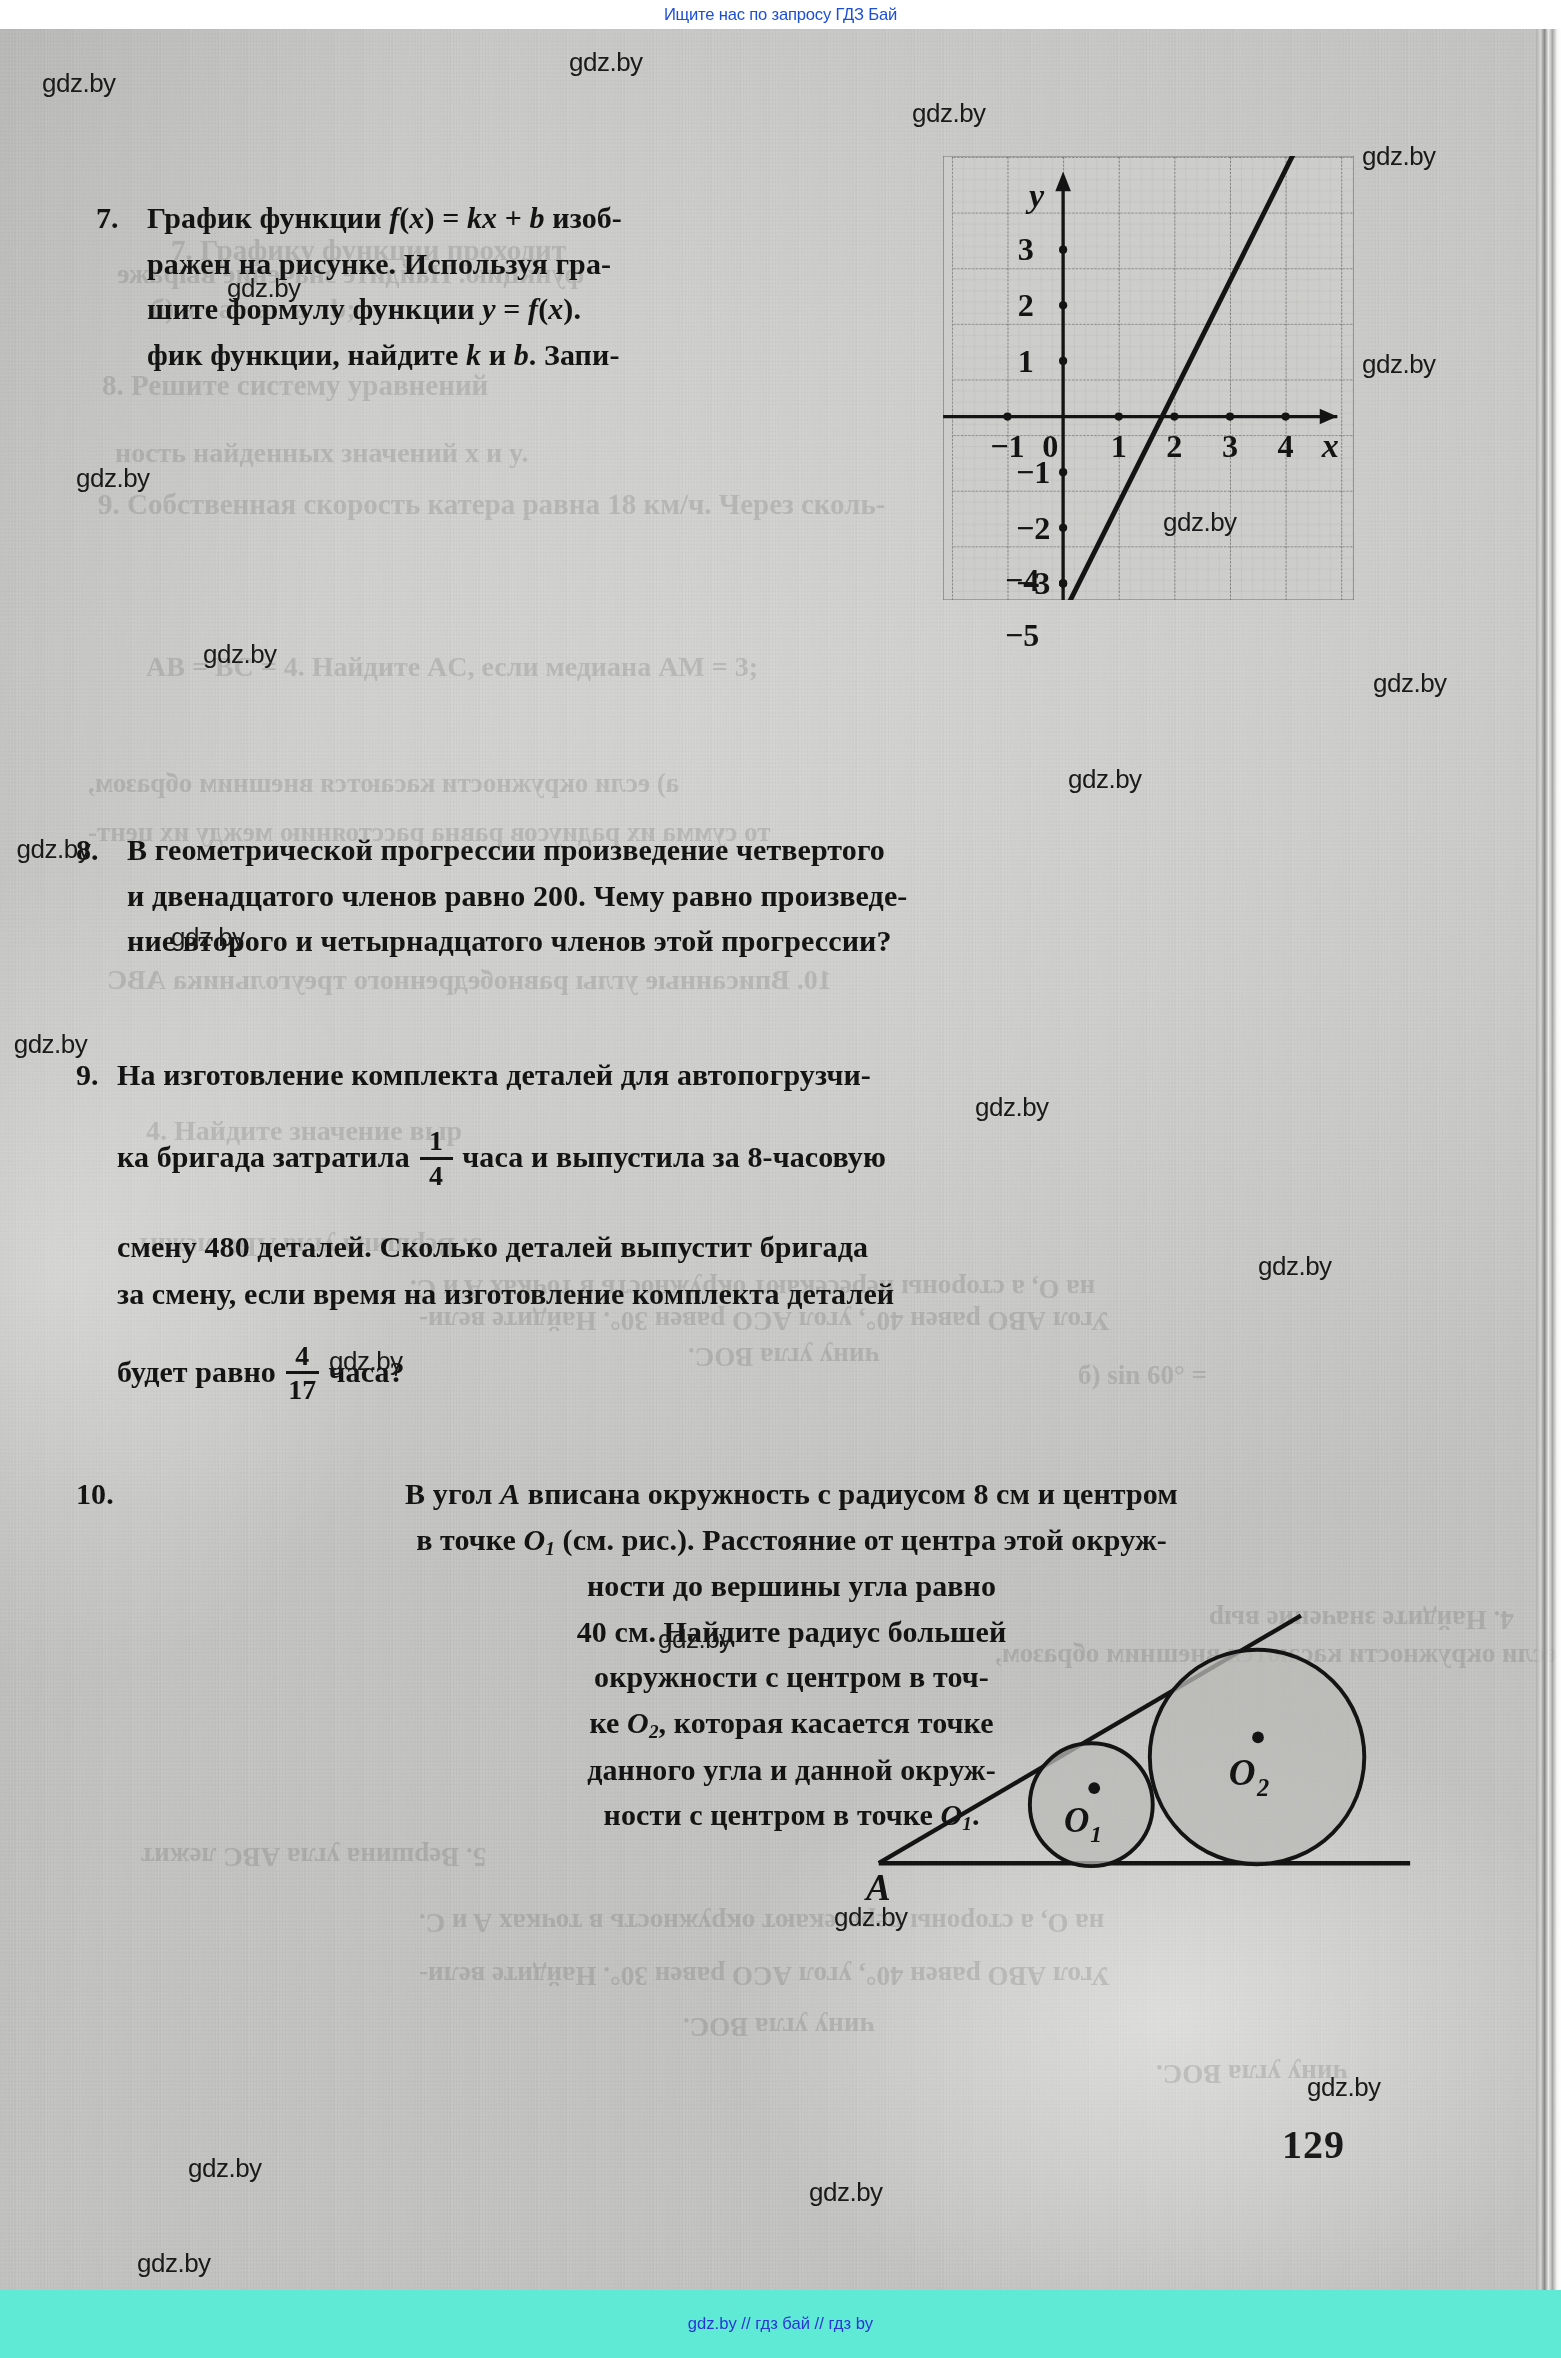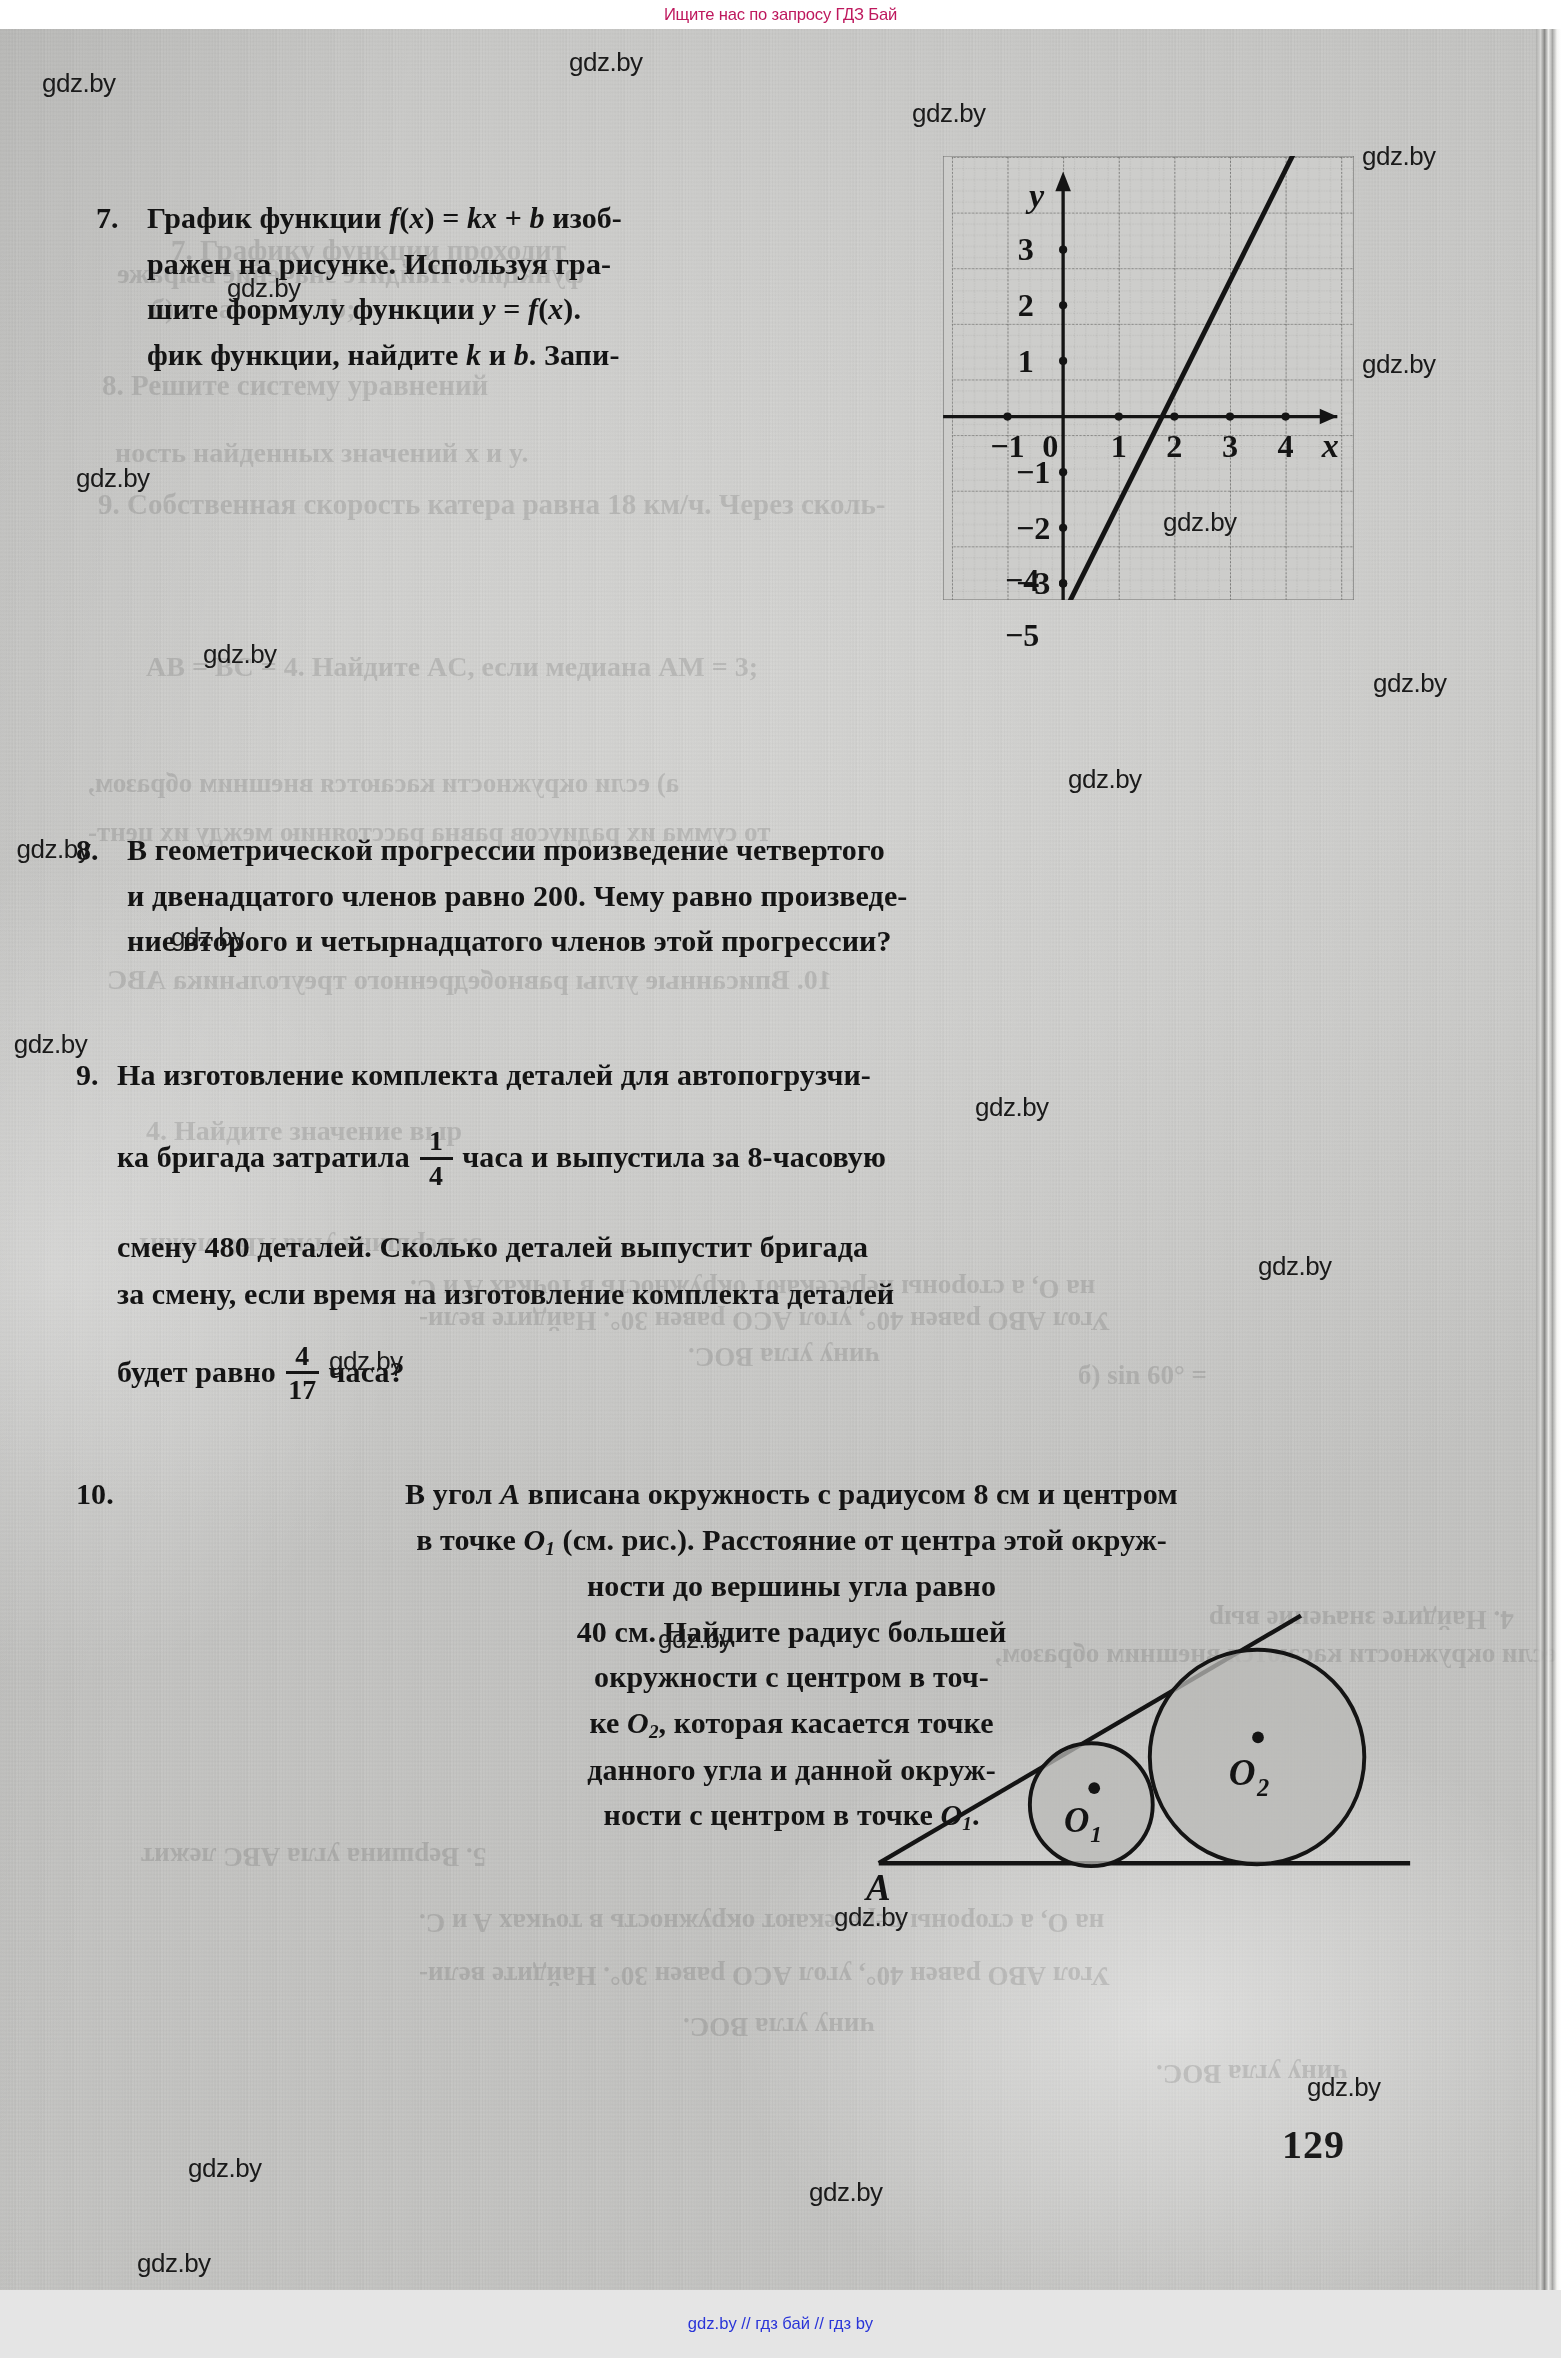--- a/index.html
+++ b/index.html
@@ -22,21 +22,21 @@
     position: absolute;
     left: 0; top: 0;
     width: 1561px; height: 29px;
     background: #ffffff;
     display: flex;
     align-items: center;
     justify-content: center;
     z-index: 40;
   }
   #top-banner .banner-text {
-    color: #be185d;
+    color: #1d4ed8;
     font-family: "Liberation Sans", sans-serif;
     font-size: 16.6px;
     font-weight: 400;
     letter-spacing: -0.2px;
   }
 
   
   #sheet {
     position: absolute;
     left: 0; top: 29px;
@@ -81,21 +81,21 @@
        rgba(245,245,243,1) 84%,
        rgba(255,255,255,1) 100%);
     z-index:18;
   }
 
   
   #footer-bar {
     position:absolute;
     left:0; top:2290px;
     width:1561px; height:68px;
-    background:#e5e5e5;
+    background:#5eead4;
     display:flex; align-items:center; justify-content:center;
     z-index:40;
   }
   #footer-bar .footer-text {
     color:#2a35d8;
     font-family:"Liberation Sans", sans-serif;
     font-size:16.6px;
   }
 
   

